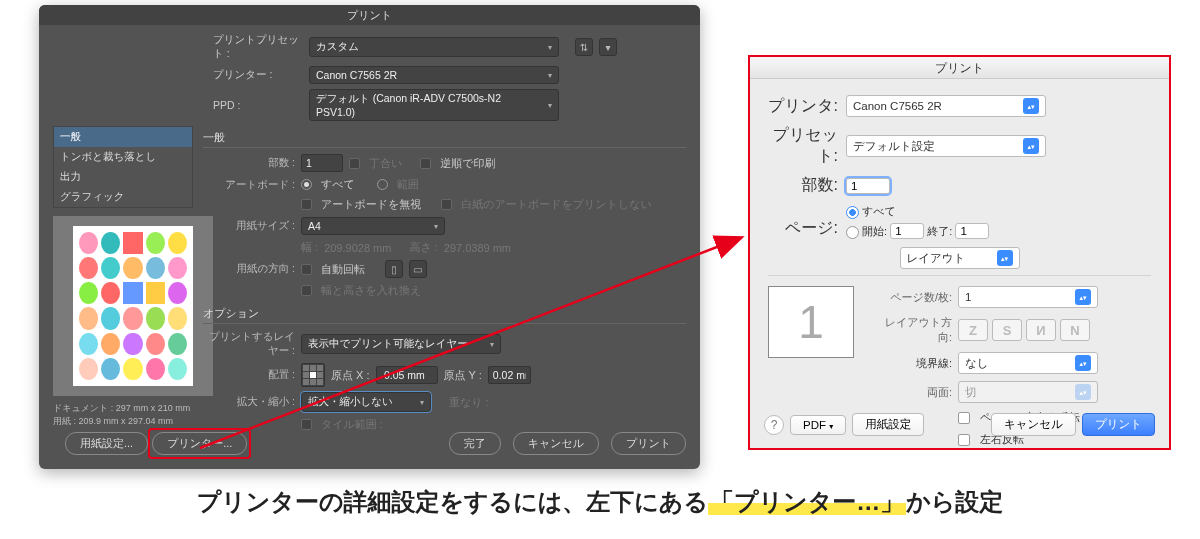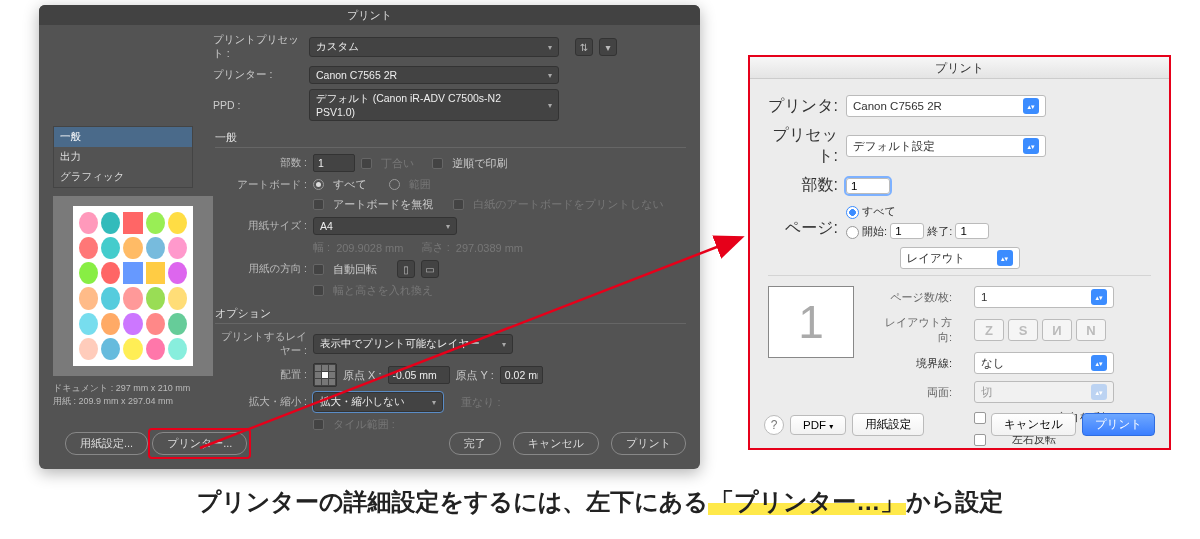--- a/index.html
+++ b/index.html
@@ -9,21 +9,21 @@
   .dark-win { position: absolute; left: 39px; top: 5px; width: 661px; height: 464px; background: #535353; border-radius: 6px; box-shadow: 0 4px 16px rgba(0,0,0,.3); color: #ccc; }
   .dark-title { height: 20px; background: #424242; border-radius: 6px 6px 0 0; text-align: center; line-height: 20px; font-size: 11px; color: #ddd; }
   .dark-body { padding: 8px 14px; }
   .dark-row { display: flex; align-items: center; margin-bottom: 5px; gap: 6px; }
   .dark-row label { width: 90px; text-align: left; color: #ccc; font-size: 10.5px; }
   .dark-select { background: #434343; border: 1px solid #333; color: #eee; padding: 2px 18px 2px 6px; font-size: 10.5px; border-radius: 3px; position: relative; }
   .dark-select.wide { width: 250px; }
   .caret { position: absolute; right: 6px; top: 50%; transform: translateY(-50%); font-size: 8px; color: #aaa; }
   .icon-btn { width: 18px; height: 18px; background: #434343; border: 1px solid #333; border-radius: 3px; display: inline-flex; align-items: center; justify-content: center; color: #bbb; font-size: 10px; }
   
-  .dark-cols { display: flex; gap: 22px; }
+  .dark-cols { display: flex; gap: 10px; }
   .sidebar { width: 140px; }
   .sidebar-list { background: #535353; border: 1px solid #444; }
   .sidebar-item { padding: 3px 6px; font-size: 10.5px; color: #ddd; cursor: pointer; }
   .sidebar-item.selected { background: #4a6a8a; color: #fff; }
   
   .preview-box { margin-top: 8px; width: 160px; height: 180px; background: #7a7a7a; display: flex; align-items: center; justify-content: center; }
   .preview-page { width: 120px; height: 160px; background: #fff; padding: 6px; }
   .clip-art { width: 100%; height: 100%; display: grid; grid-template-columns: repeat(5,1fr); grid-auto-rows: 1fr; gap: 3px; }
   .clip-art span { border-radius: 50%; }
   .meta { font-size: 9px; color: #bbb; margin-top: 6px; line-height: 1.4; }
@@ -58,21 +58,21 @@
   .mac-input.focus { outline: 2px solid #7db1ff; }
   .mac-radio { width: 13px; height: 13px; border: 1px solid #999; border-radius: 50%; display: inline-block; vertical-align: middle; position: relative; background:#fff;}
   .mac-radio.on { background: radial-gradient(#3b8cff 40%, #fff 45%); border-color:#3b8cff; }
   .mac-chk { width: 12px; height: 12px; border: 1px solid #999; border-radius: 2px; display: inline-block; vertical-align: middle; background:#fff; margin-right:4px;}
   
   .light-hr { border: none; border-top: 1px solid #d4d4d4; margin: 6px 0 10px; }
   .layout-area { display: flex; gap: 20px; align-items: flex-start; }
   .layout-thumb { width: 86px; height: 72px; border: 1px solid #888; background: #fff; display:flex; align-items:center; justify-content:center; font-size: 46px; color:#aaa; font-weight: 300;}
   
   .layout-controls { flex: 1; }
-  .lc-row { display: flex; align-items: center; gap: 22px; margin-bottom: 7px; }
+  .lc-row { display: flex; align-items: center; gap: 6px; margin-bottom: 7px; }
   .lc-row > label { width: 78px; text-align: right; color:#666; font-size: 11px; }
   .dir-icons { display: flex; gap: 4px;}
   .dir-icons span { width: 30px; height: 22px; border: 1px solid #bbb; border-radius: 3px; background:#f5f5f5; display:flex; align-items:center; justify-content:center; color:#bbb; font-size:13px; font-weight:bold;}
   
   .light-footer { position: absolute; bottom: 12px; left: 14px; right: 14px; display: flex; align-items: center; gap: 6px; }
   .mac-btn { background: linear-gradient(#fff,#f2f2f2); border: 1px solid #bbb; border-radius: 4px; padding: 3px 12px; font-size: 11.5px; cursor:pointer; }
   .mac-btn.primary { background: linear-gradient(#6fa8ff,#3b7fff); color:#fff; border-color:#2f6de0;}
   .help-btn { width: 20px; height: 20px; border: 1px solid #bbb; background: #fff; border-radius: 50%; display: flex; align-items:center; justify-content:center; color:#777; font-size:12px; }
   
   
@@ -107,20 +107,21 @@
       <div class="dark-row">
         <label>PPD :</label>
         <div class="dark-select wide"><span>デフォルト (Canon iR-ADV C7500s-N2 PSV1.0)</span><span class="caret">▾</span></div>
       </div>
     </div>
 
     <div class="dark-cols">
       <div class="sidebar">
         <div class="sidebar-list" style="position:relative;">
           <div class="sidebar-item selected">一般</div>
+          <div class="sidebar-item">トンボと裁ち落とし</div>
           <div class="sidebar-item">出力</div>
           <div class="sidebar-item">グラフィック</div>
         </div>
         <div class="preview-box">
           <div class="preview-page">
             <div class="clip-art">
               <span style="background:#f9b;"></span>
                 <span style="background:#3bb;"></span>
                 <span style="background:#f66;border-radius:0;"></span>
                 <span style="background:#9e5;"></span>

